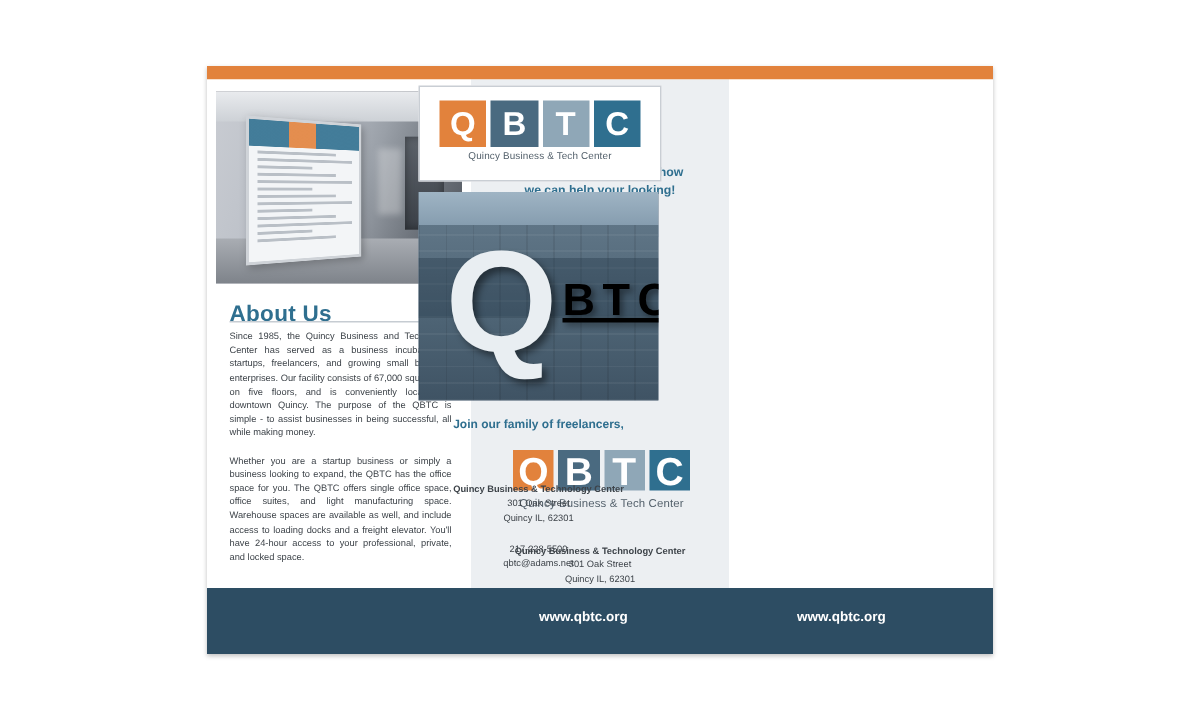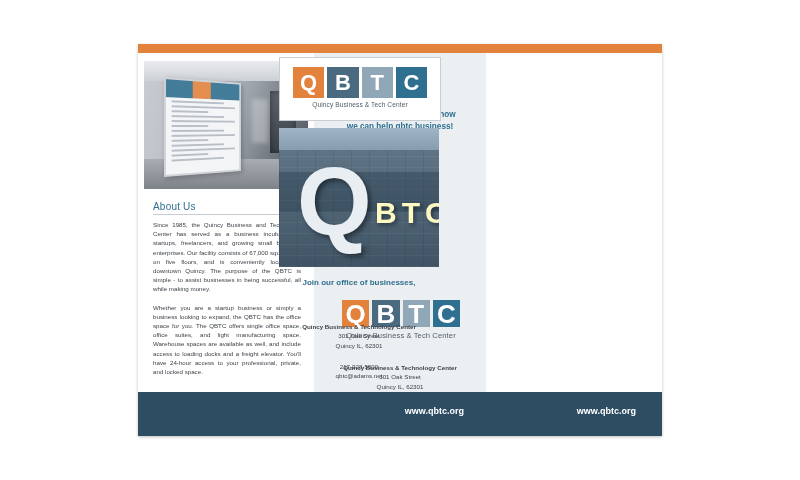--- a/index.html
+++ b/index.html
@@ -101,22 +101,22 @@
     position: absolute;
     right: 40px; top: 38px;
     width: 16px; height: 44px;
     background: rgba(255,255,255,0.28);
     filter: blur(2px);
   }
 
   .about-title {
     position: absolute;
     left: 15px; top: 148px;
-    font-size: 10px;
-    font-weight: normal;
+    font-size: 15px;
+    font-weight: bold;
     color: #2f6f8f;
     letter-spacing: .2px;
   }
   .about-rule {
     position: absolute;
     left: 15px; top: 161px;
     width: 148px; height: 1px;
     background: #c6ccd2;
   }
   .about-body {
@@ -225,27 +225,28 @@
     left: 18px; top: 26px;
     font-family: "Liberation Sans", sans-serif;
     font-size: 96px;
     font-weight: bold;
     line-height: 96px;
     color: #e9eef2;
     text-shadow: 3px 3px 5px rgba(0,0,0,0.45);
   }
   .sign-btc {
     position: absolute;
-    left: 96px; top: 70px;
+    left: 96px; top: 58px;
     font-size: 30px;
     font-weight: bold;
     line-height: 30px;
     letter-spacing: 5px;
-    color: #fef9c3;
+    color: #000000;
     text-shadow: 2px 2px 4px rgba(0,0,0,0.45);
+    text-decoration: underline;
   }
   .join-text {
     position: absolute;
     left: 141px; top: 233px;
     width: 160px;
     text-align: center;
     font-size: 8px;
     line-height: 12px;
     font-weight: bold;
     color: #2f6f8f;
@@ -276,21 +277,21 @@
     left: 0; bottom: 0;
     width: 524px; height: 44px;
     background: #2d4d63;
   }
   .footer-url {
     position: absolute;
     top: 14px;
     font-size: 9px;
     font-weight: bold;
     color: #ffffff;
-    text-align: right;
+    text-align: center;
     width: 150px;
   }
   #footer-url-left  { left: 176px; }
   #footer-url-right { left: 348px; }
 
   
   .qbtc-logo { position: relative; }
   .qbtc-tiles {
     display: flex;
     gap: 3px;
@@ -363,21 +364,21 @@
       <div class="about-body">
         <p>Since 1985, the Quincy Business and Technology Center has served as a business incubator for startups, freelancers, and growing small business enterprises. Our facility consists of 67,000 square foot on five floors, and is conveniently located in downtown Quincy. The purpose of the QBTC is simple - to assist businesses in being successful, all while making money.</p>
         <p>Whether you are a startup business or simply a business looking to expand, the QBTC has the office space for you. The QBTC offers single office space, office suites, and light manufacturing space. Warehouse spaces are available as well, and include access to loading docks and a freight elevator. You'll have 24-hour access to your professional, private, and locked space.</p>
       </div>
     </div>
 
     <div class="panel" id="panel-mid">
 
       <div class="contact-cta">
         <div>Contact us today to see how</div>
-        <div>we can help qbtc business!</div>
+        <div>we can help your looking!</div>
       </div>
 
       <div class="mid-logo qbtc-logo">
         <div class="qbtc-tiles">
           <div class="qtile q">Q</div>
           <div class="qtile b">B</div>
           <div class="qtile t">T</div>
           <div class="qtile c">C</div>
         </div>
         <div class="qbtc-sub">Quincy Business &amp; Tech Center</div>
@@ -414,21 +415,21 @@
     <div class="photo-sign">
       <div class="sign-sky"></div>
       <div class="sign-bldg"></div>
       <div class="sign-brick"></div>
       <div class="sign-band"></div>
       <div class="sign-q">Q</div>
       <div class="sign-btc">BTC</div>
     </div>
 
     <div class="join-text">
-      <div>Join our office of businesses,</div>
+      <div>Join our family of freelancers,</div>
     </div>
 
     <div class="right-address">
       <div class="bold">Quincy Business &amp; Technology Center</div>
       <div>301 Oak Street</div>
       <div>Quincy IL, 62301</div>
     </div>
 
     <div class="right-contact">
       <div>217-228-5500</div>

